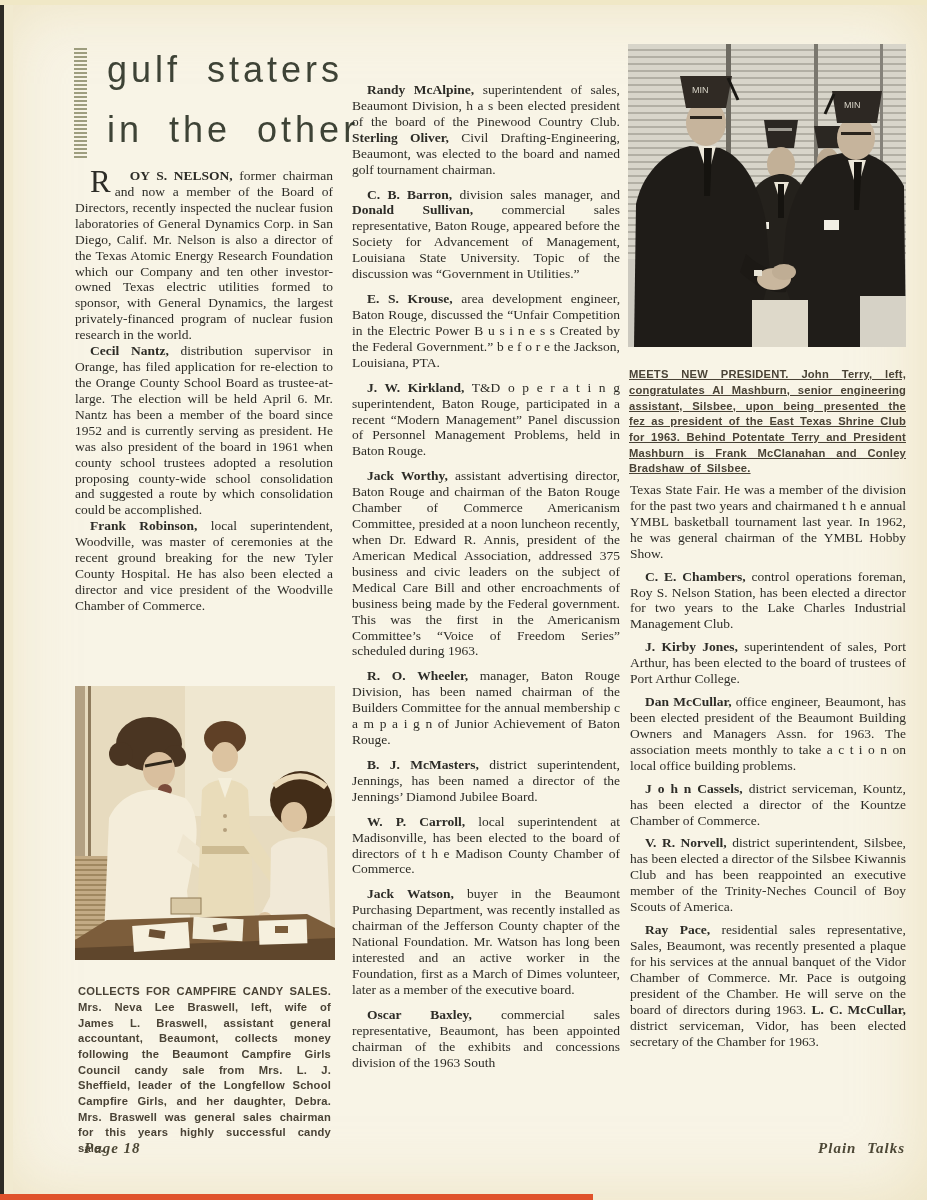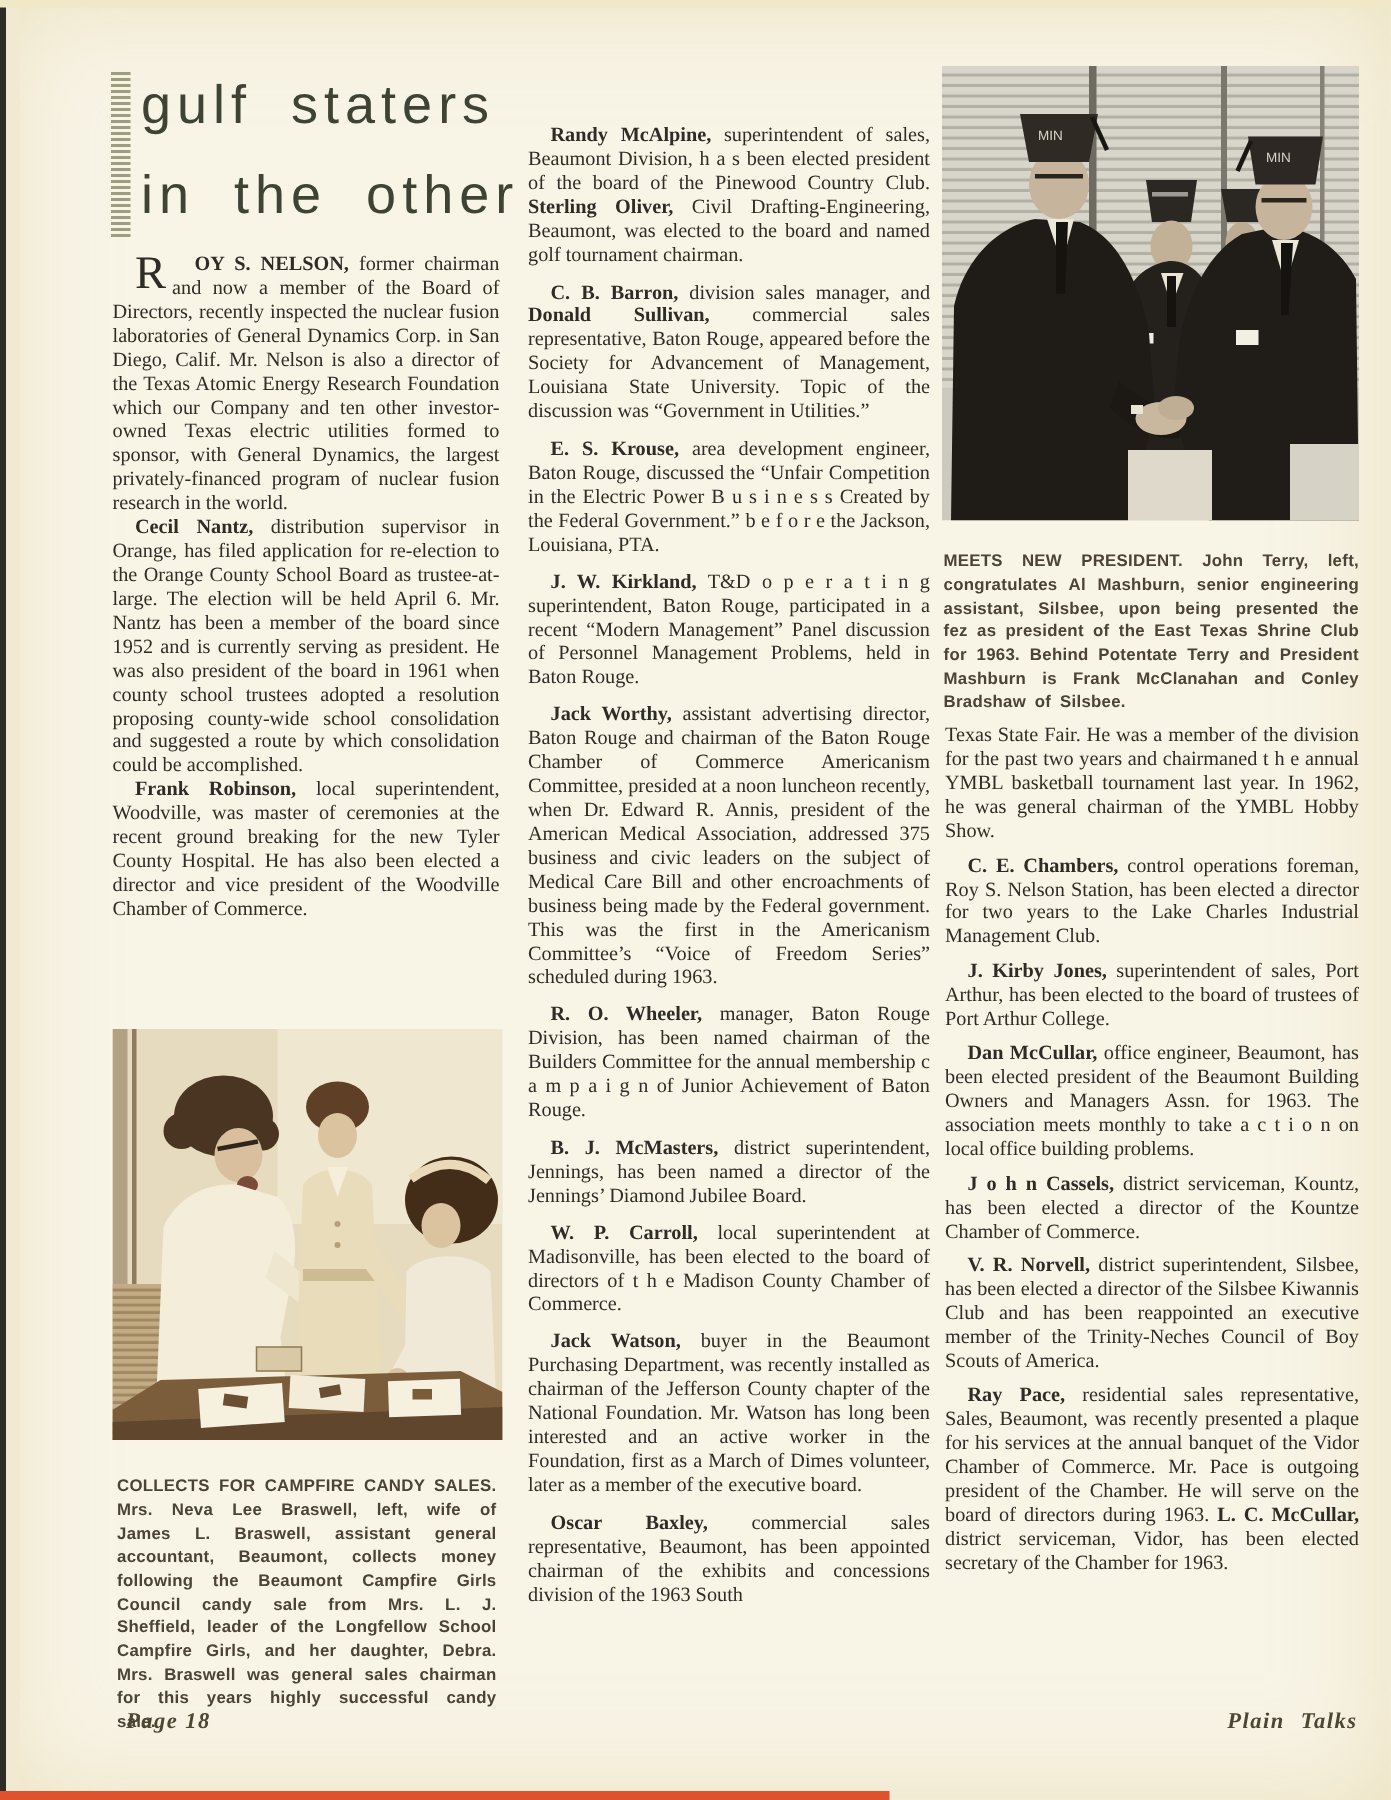--- a/index.html
+++ b/index.html
@@ -9,21 +9,21 @@
   .edge-left{position:absolute;left:0;top:0;width:4px;height:1200px;background:#2e2c26;}
   .edge-left2{position:absolute;left:4px;top:0;width:9px;height:1200px;background:#f1ead0;}
   .edge-top{position:absolute;left:0;top:0;width:927px;height:5px;background:#f0e8c6;}
   .bottom-bar{position:absolute;left:0;top:1194px;width:593px;height:6px;background:#e0522b;}
 
   
   .masthead{position:absolute;left:74px;top:40px;width:260px;height:125px;}
   .stripe{position:absolute;left:0;top:8px;width:13px;height:112px;
           background:repeating-linear-gradient(to bottom,#8e8e6c 0 2px,rgba(0,0,0,0) 2px 4px);
           opacity:.85;}
-  .title-line{margin:0 0 0 20px;font-family:"Liberation Sans",sans-serif;font-weight:400;
+  .title-line{margin:0 0 0 33px;font-family:"Liberation Sans",sans-serif;font-weight:400;
               font-size:36px;line-height:60px;color:#3e4336;letter-spacing:4px;word-spacing:12px;
               white-space:nowrap;}
 
   
   .col{position:absolute;text-align:justify;color:#2d2c27;font-size:13.5px;line-height:1.18;}
   #col1{left:75px;top:168px;width:258px;}
   #col2{left:352px;top:43px;width:268px;margin-top:39px;}
   #col3{left:630px;top:482px;width:276px;}
   .para{margin:0 0 9px;text-indent:15px;}
   #col1 .para{margin:0;}
@@ -35,21 +35,21 @@
   
   .photo{position:absolute;display:block;}
   #photo-campfire{left:75px;top:686px;width:260px;height:274px;}
   #photo-shrine{left:628px;top:44px;width:278px;height:303px;}
 
   
   .caption{position:absolute;font-family:"Liberation Sans",sans-serif;font-weight:bold;
            font-size:11.2px;line-height:1.4;color:#4a4336;text-align:justify;
            letter-spacing:.2px;word-spacing:2.5px;}
   #caption-campfire{left:78px;top:973px;width:253px;}
-  #caption-shrine{left:629px;top:356px;width:277px;}
+  #caption-shrine{left:629px;top:356px;width:277px;text-decoration:underline;}
 
   
   .footer{position:absolute;top:1140px;font-family:"Liberation Serif",serif;
           font-style:italic;font-weight:bold;font-size:15px;color:#4c4735;letter-spacing:1px;}
   .footer.left{left:84px;}
   .footer.right{right:22px;word-spacing:6px;}
 </style>
 </head>
 <body>
 

